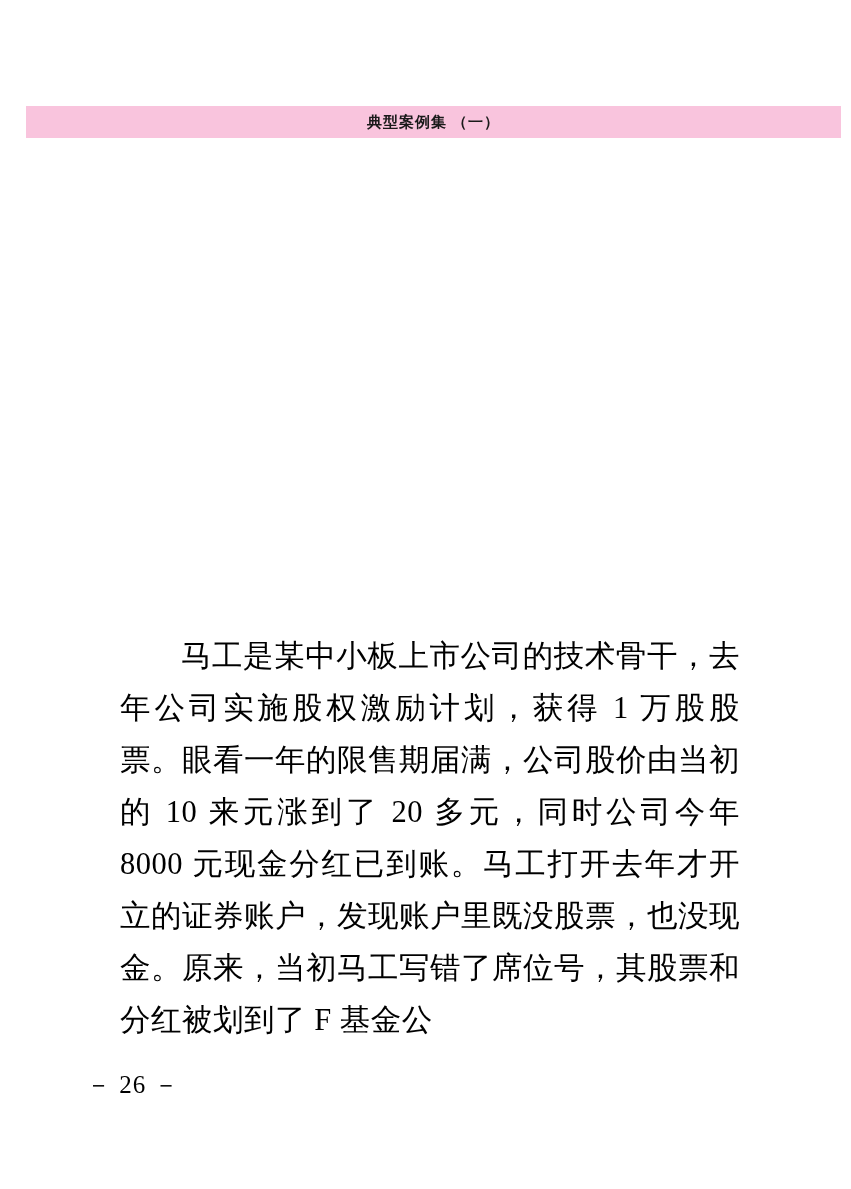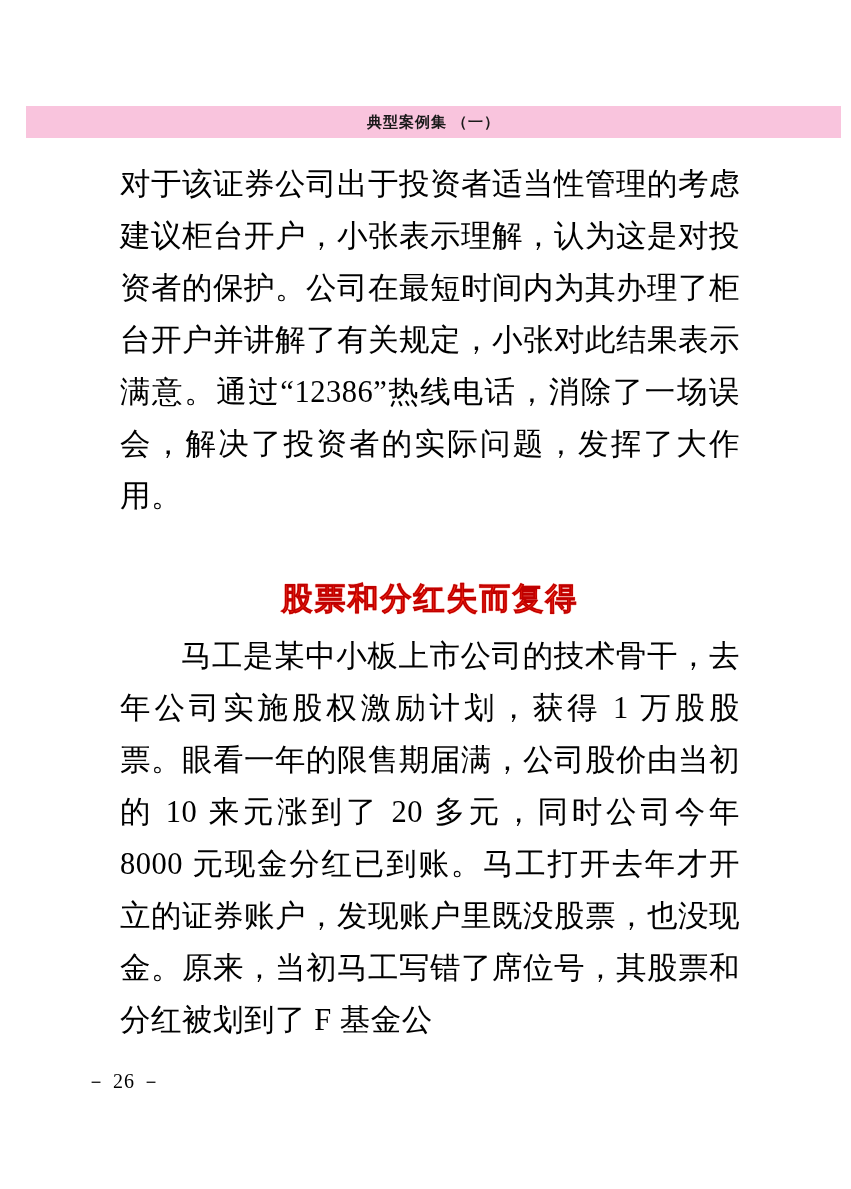--- a/index.html
+++ b/index.html
@@ -95,41 +95,35 @@
     top: 630px;
     width: 620px;
   }
 
   
   .footer {
     position: absolute;
     left: 78px;
     top: 1068px;
     font-family: "Liberation Serif", "DejaVu Serif", serif;
-    font-size: 20px;
+    font-size: 25px;
     color: #000000;
     letter-spacing: 1px;
   }
 </style>
 </head>
 <body>
 
 <div class="page">
 
   <div class="header-band">
     <div class="header-title">典型案例集 （一）</div>
   </div>
 
-  <div class="body-col">
-    <p class="para">对于该证券公司出于投资者适当性管理的考虑建议柜台开户，小张表示理解，认为这是对投资者的保护。公司在最短时间内为其办理了柜台开户并讲解了有关规定，小张对此结果表示满意。通过“12386”热线电话，消除了一场误会，解决了投资者的实际问题，发挥了大作用。</p>
-  </div>
 
-  <div class="section-heading-wrap">
-    <span class="section-heading">股票和分红失而复得</span>
-  </div>
 
   <div class="body-col-2">
     <p class="para indent">马工是某中小板上市公司的技术骨干，去年公司实施股权激励计划，获得 1 万股股票。眼看一年的限售期届满，公司股价由当初的 10 来元涨到了 20 多元，同时公司今年 8000 元现金分红已到账。马工打开去年才开立的证券账户，发现账户里既没股票，也没现金。原来，当初马工写错了席位号，其股票和分红被划到了 F 基金公</p>
   </div>
 
   <div class="footer">－ 26 －</div>
 
 </div>
 
 </body></html>

